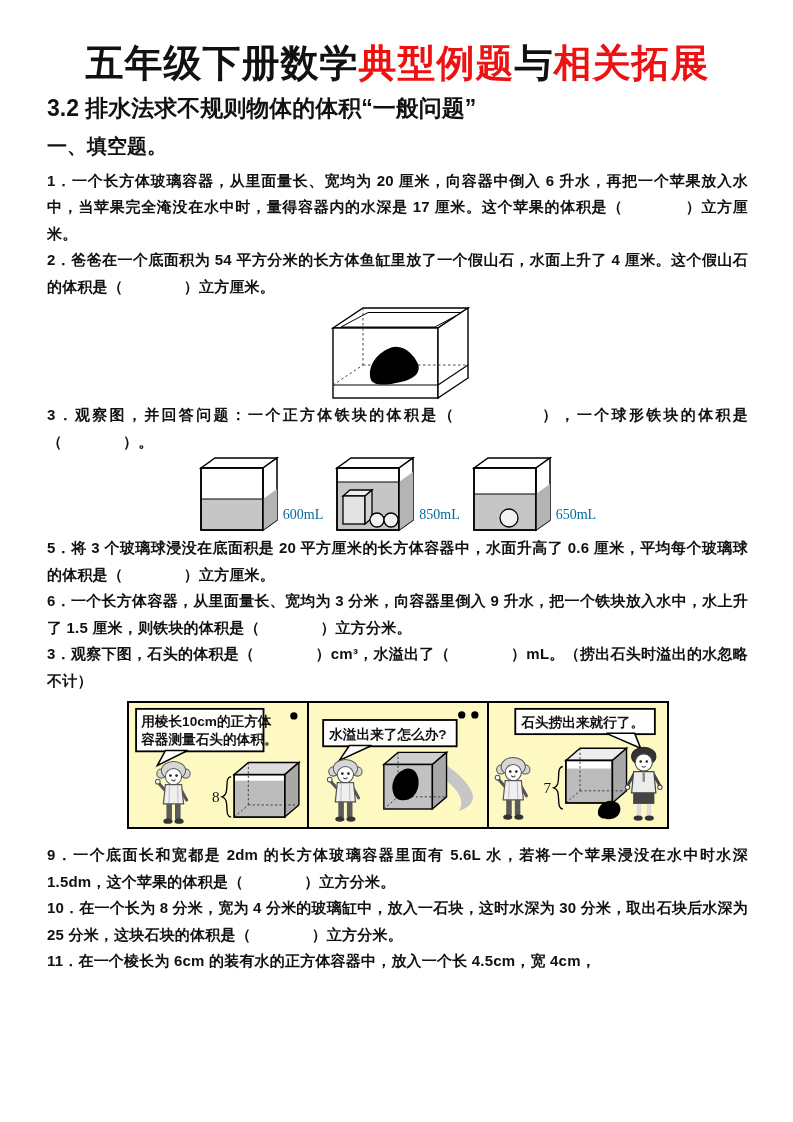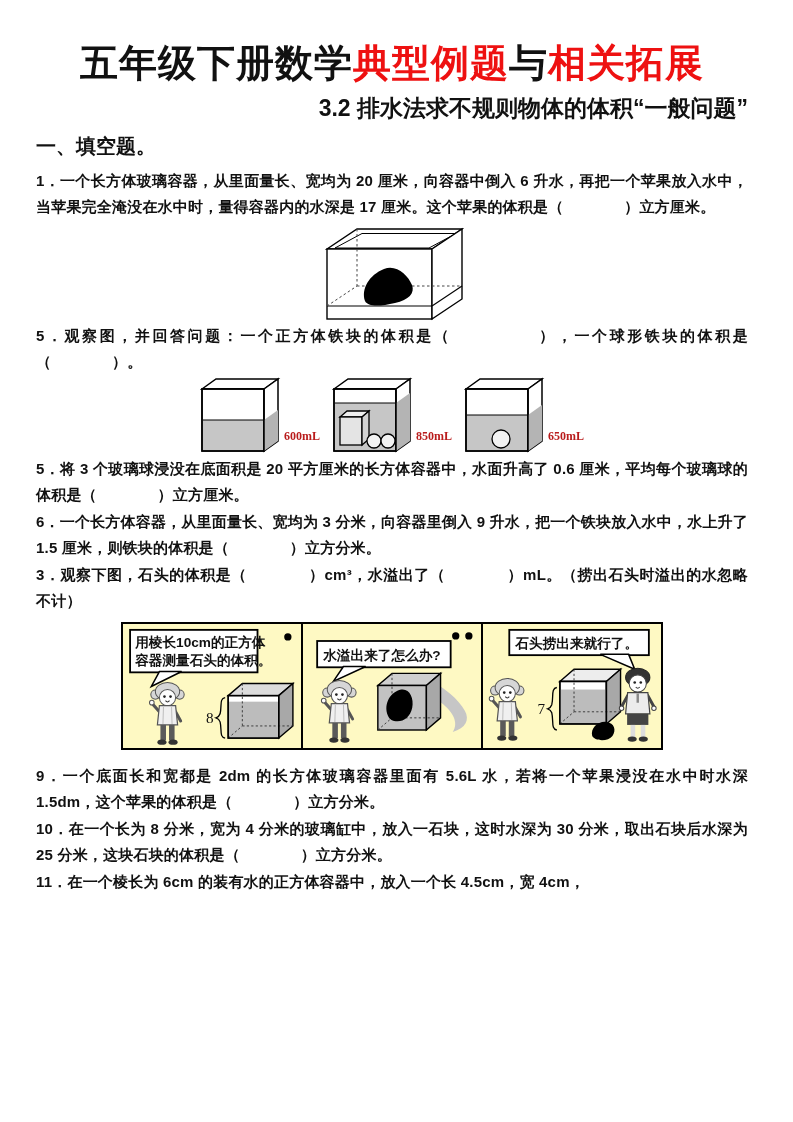--- a/index.html
+++ b/index.html
@@ -1,34 +1,34 @@
 <!DOCTYPE html>
 <html><head>
 <meta charset="utf-8">
 <style>
   html,body { margin:0; padding:0; background:#ffffff; }
   .page {
     position:relative; width:793px; height:1122px; margin:0 auto;
     background:#ffffff; color:#111;
     font-family:"Liberation Sans", sans-serif;
-    box-sizing:border-box; padding:42px 45px 0 36px; overflow:hidden;
+    box-sizing:border-box; padding:42px 45px 0 47px; overflow:hidden;
   }
   .title { margin:0 0 8px 0; text-align:center; font-size:38px; font-weight:bold;
            letter-spacing:1px; line-height:1.12; white-space:nowrap; }
   .t-red { color:#ee1111; }
-  .subtitle { margin:0 0 9px 0; text-align:right; font-size:23px; font-weight:600; }
+  .subtitle { margin:0 0 9px 0; text-align:left; font-size:23px; font-weight:600; }
   .section-head { margin:0 0 9px 0; font-size:20px; font-weight:700; line-height:26px; }
   .problem { margin:0; font-size:15px; line-height:26.5px; font-weight:600;
              text-align:justify; letter-spacing:0.2px; }
   .fig-tank { display:block; margin:2px auto 2px auto; }
   .fig-containers { display:flex; justify-content:center; align-items:flex-end;
                     gap:12px; margin:1px 0 3px 0; }
   .container-item { display:flex; align-items:flex-end; }
-  .container-label { font-family:"Liberation Serif", serif; font-size:12px;
-                     font-weight:700; margin:0 0 9px 2px; color:#b91c1c; }
+  .container-label { font-family:"Liberation Serif", serif; font-size:14px;
+                     font-weight:400; margin:0 0 9px 2px; color:#0369a1; }
   .comic { width:538px; margin:7px auto 13px auto; border:2.5px solid #000;
            display:flex; background:#fef9c3; }
   .panel { flex:1 1 0; height:124px; position:relative; }
   .panel + .panel { border-left:2.5px solid #000; }
   .panel svg { display:block; width:100%; height:100%; }
   .bubble-text { font-family:"Liberation Sans", sans-serif; font-weight:600; }
   .defs-holder { position:absolute; width:0; height:0; overflow:hidden; }
 </style>
 </head>
 <body>
@@ -77,39 +77,40 @@
 
   <h1 class="title">
     <span>五年级下册数学</span><span class="t-red">典型例题</span><span>与</span><span class="t-red">相关拓展</span>
   </h1>
 
   <h2 class="subtitle">3.2 排水法求不规则物体的体积“一般问题”</h2>
 
   <p class="section-head">一、填空题。</p>
 
   <p class="problem">1．一个长方体玻璃容器，从里面量长、宽均为 20 厘米，向容器中倒入 6 升水，再把一个苹果放入水中，当苹果完全淹没在水中时，量得容器内的水深是 17 厘米。这个苹果的体积是（　　　　）立方厘米。</p>
+  <p class="problem">2．爸爸在一个底面积为 54 平方分米的长方体鱼缸里放了一个假山石，水面上升了 4 厘米。这个假山石的体积是（　　　　）立方厘米。</p>
 
   <svg class="fig-tank" width="150" height="98" viewBox="0 0 150 98">
     <g>
       <polygon points="10,26 40,6 145,6 115,26" fill="#fff" stroke="#000" stroke-width="1.4"></polygon>
       <polygon points="18,25 45,10.5 139,10.5 112,25" fill="#fff" stroke="#000" stroke-width="1"></polygon>
       <rect x="10" y="26" width="105" height="70" fill="#fff" stroke="#000" stroke-width="1.4"></rect>
       <polygon points="115,26 145,6 145,76 115,96" fill="#fff" stroke="#000" stroke-width="1.4"></polygon>
       <line x1="10" y1="83" x2="115" y2="83" stroke="#000" stroke-width="1.2"></line>
       <line x1="115" y1="83" x2="145" y2="63" stroke="#000" stroke-width="1.2"></line>
       <g stroke="#444" stroke-width="1" stroke-dasharray="2.5,2.5" fill="none">
         <line x1="40" y1="6" x2="40" y2="63"></line>
         <line x1="40" y1="63" x2="145" y2="63"></line>
         <line x1="10" y1="83" x2="40" y2="63"></line>
       </g>
       <path d="M48,78 C44,66 52,52 67,46 C79,41 91,52 95,62 C98,70 92,77 78,80 C63,83.5 51,84 48,78 Z" fill="#000"></path>
     </g>
   </svg>
 
-  <p class="problem">5．观察图，并回答问题：一个正方体铁块的体积是（　　　　　），一个球形铁块的体积是（　　　　）。</p>
+  <p class="problem">3．观察图，并回答问题：一个正方体铁块的体积是（　　　　　），一个球形铁块的体积是（　　　　）。</p>
 
   <div class="fig-containers">
 
     <div class="container-item">
       <svg width="82" height="76" viewBox="0 0 82 76">
         <polygon points="2,12 16,2 78,2 64,12" fill="#fff" stroke="#000" stroke-width="1.5"></polygon>
         <rect x="2" y="12" width="62" height="62" fill="#fff" stroke="#000" stroke-width="1.5"></rect>
         <polygon points="64,12 78,2 78,64 64,74" fill="#fff" stroke="#000" stroke-width="1.5"></polygon>
         <rect x="3" y="43" width="60" height="30" fill="#c6c6c6"></rect>
         <polygon points="64,43 78,33 78,64 64,74" fill="#b4b4b4"></polygon>

